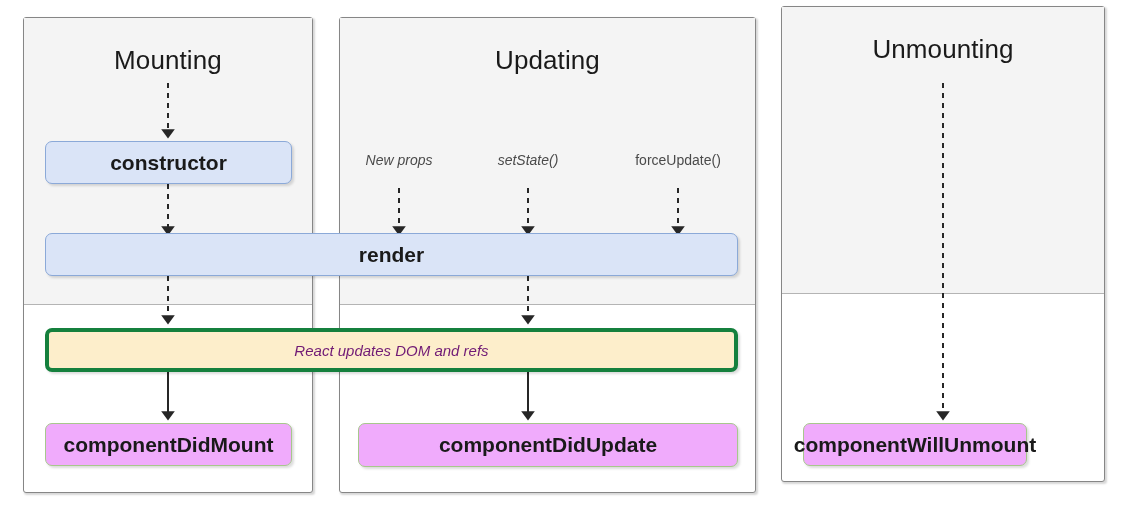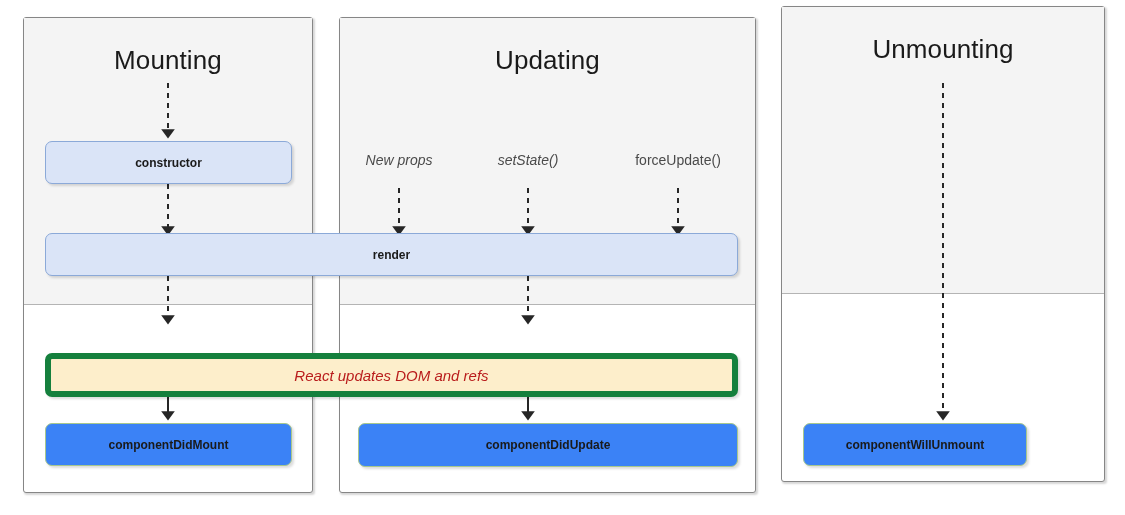--- a/index.html
+++ b/index.html
@@ -50,43 +50,42 @@
   }
 
   
   .node {
     position: absolute;
     box-sizing: border-box;
     border-radius: 7px;
     display: flex;
     align-items: center;
     justify-content: center;
-    font-size: 12px;
+    font-size: 21px;
     font-weight: bold;
     color: #1a1a1a;
     text-align: center;
     box-shadow: 2px 2px 2.5px rgba(0,0,0,0.14);
     white-space: nowrap;
   }
   .node.blue {
     background: #dae4f7;
     border: 1px solid #8ba9d8;
   }
   .node.green {
-    background: #3b82f6;
+    background: #f0abfc;
     border: 1px solid #a7c78d;
   }
   .node.yellow {
     background: #fdeecb;
-    border: 6px solid #15803d;
+    border: 4px solid #15803d;
     font-weight: normal;
     font-style: italic;
     font-size: 15px;
-    color: #b91c1c;
-    margin-top: 25px;
+    color: #701a75;
   }
 
   
   .trigger-label {
     position: absolute;
     text-align: center;
     font-size: 14px;
     color: #4a4a4a;
     white-space: nowrap;
     transform: translateX(-50%);

